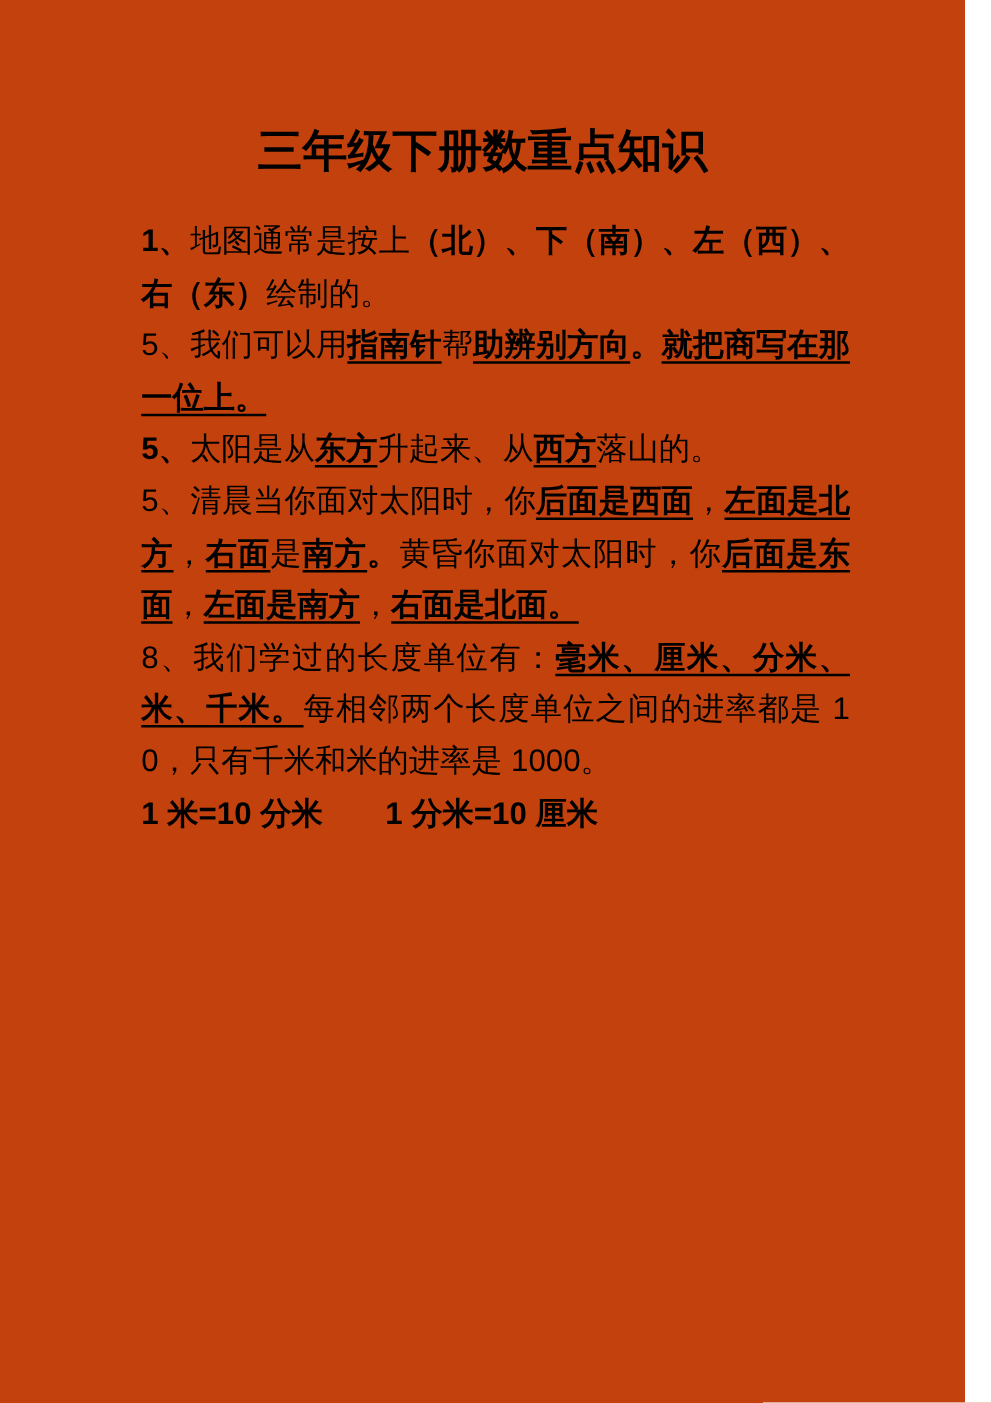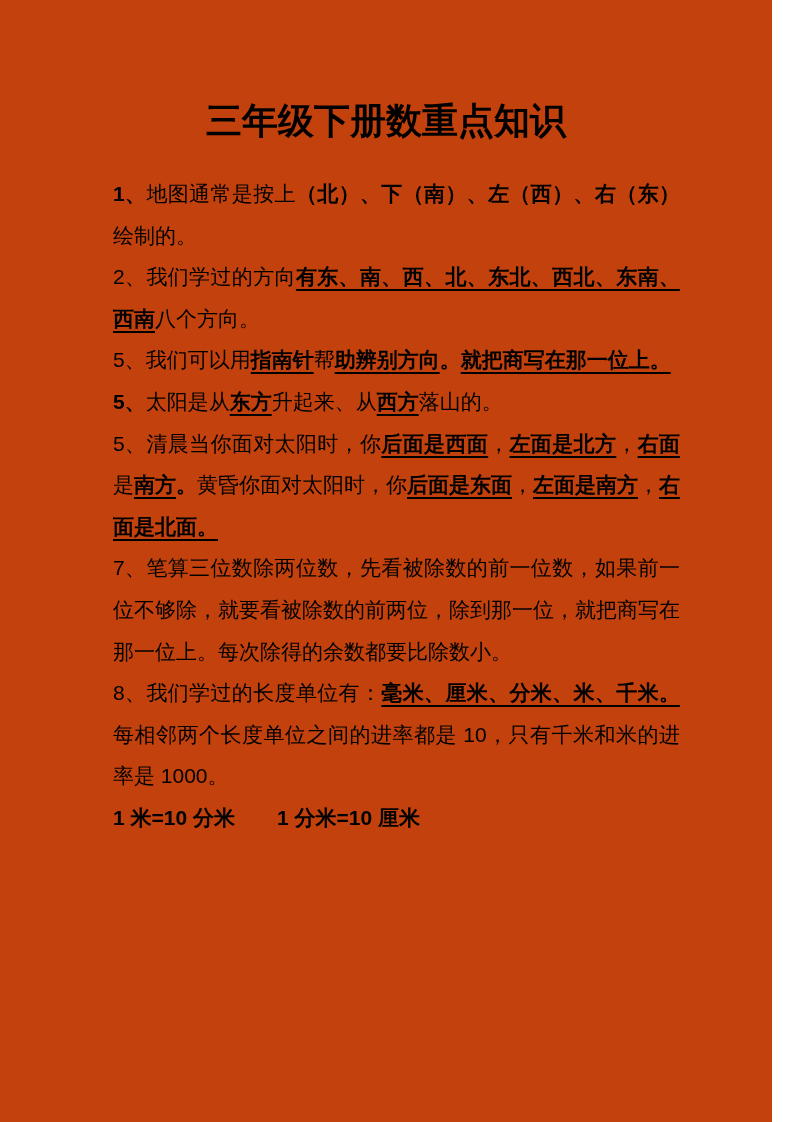--- a/index.html
+++ b/index.html
@@ -24,21 +24,21 @@
     line-height: 48px;
     font-weight: 700;
     text-align: center;
     white-space: nowrap;
   }
   .doc-body {
     width: 567px;
   }
   .para {
     margin: 0;
-    font-size: 21px;
+    font-size: 25px;
     line-height: 41.6px;
     text-align: justify;
     word-break: break-all;
     letter-spacing: 0;
   }
   .para span { font-weight: 400; }
   .para span.b { font-weight: 700; }
   .para span.u {
     text-decoration: underline;
     text-decoration-color: #000000;
@@ -46,21 +46,19 @@
     text-underline-offset: 5px;
   }
 </style>
 </head>
 <body>
 
 <div class="page">
   <h1 class="title">三年级下册数重点知识</h1>
   <div class="doc-body">
       <p class="para"><span class="b">1、</span><span class="">地图通常是按上</span><span class="b">（北）、下（南）、左（西）、右（东）</span><span class="">绘制的。</span></p>
-      <p class="para"><span class="">2、我们学过的方向</span><span class="b u">有东、南、西、北、东北、西北、东南、西南</span><span class="">八个方向。</span></p>
       <p class="para"><span class="">5、我们可以用</span><span class="b u">指南针</span><span class="">帮</span><span class="b u">助辨别方向</span><span class="b">。</span><span class="b u">就把商写在那一位上。</span></p>
       <p class="para"><span class="b">5、</span><span class="">太阳是从</span><span class="b u">东方</span><span class="">升起来、从</span><span class="b u">西方</span><span class="">落山的。</span></p>
       <p class="para"><span class="">5、清晨当你面对太阳时，你</span><span class="b u">后面是西面</span><span class="">，</span><span class="b u">左面是北方</span><span class="">，</span><span class="b u">右面</span><span class="">是</span><span class="b u">南方</span><span class="b">。</span><span class="">黄昏你面对太阳时，你</span><span class="b u">后面是东面</span><span class="">，</span><span class="b u">左面是南方</span><span class="">，</span><span class="b u">右面是北面。</span></p>
-      <p class="para"><span class="">7、笔算三位数除两位数，先看被除数的前一位数，如果前一位不够除，就要看被除数的前两位，除到那一位，就把商写在那一位上。每次除得的余数都要比除数小。</span></p>
       <p class="para"><span class="">8、我们学过的长度单位有：</span><span class="b u">毫米、厘米、分米、米、千米。</span><span class="">每相邻两个长度单位之间的进率都是 10，只有千米和米的进率是 1000。</span></p>
       <p class="para"><span class="b">1 米=10 分米</span><span class="b">　　</span><span class="b">1 分米=10 厘米</span></p>
     </div>
 </div>
 
 </body></html>

